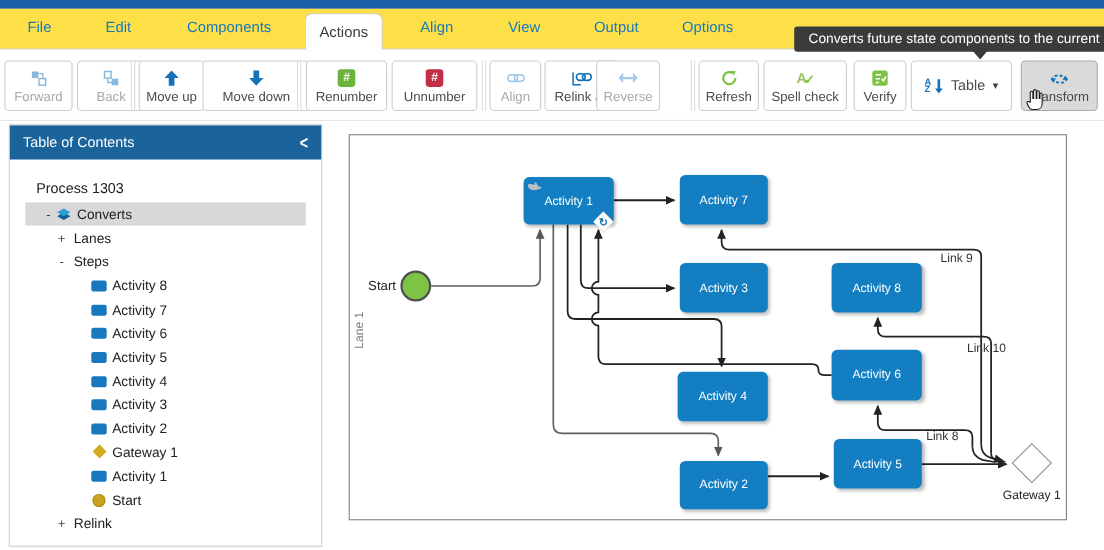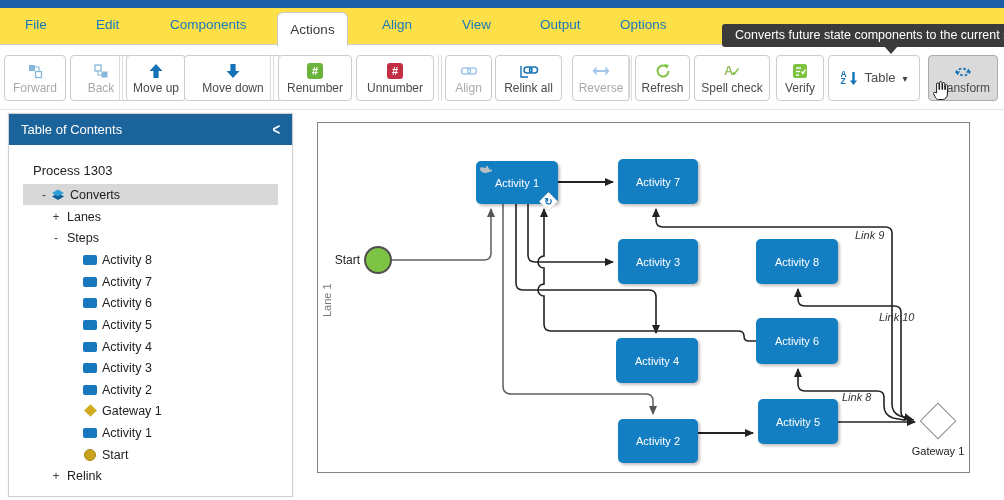--- a/index.html
+++ b/index.html
@@ -60,21 +60,21 @@
   .node { position:absolute; background:#137fc2; border-radius:5px; color:#fff; font-size:11px;
      display:flex; align-items:center; justify-content:center; box-shadow:2px 2px 3px rgba(0,0,0,.25); z-index:2; cursor:pointer; }
   .lane-label { position:absolute; left:3px; top:148px; width:14px; height:58px; color:#7a7a7a; font-size:11px;
      writing-mode:vertical-rl; transform:rotate(180deg); text-align:center; z-index:2; }
   .start-node { position:absolute; left:46px; top:123px; width:28px; height:28px; background:#7dc344;
      border:2px solid #4f4f4f; border-radius:50%; z-index:2; cursor:pointer; }
   .start-label { position:absolute; left:6px; top:130px; width:36px; text-align:right; font-size:12px; color:#222; z-index:2; }
   .gateway { position:absolute; left:607px; top:285px; width:26px; height:26px; background:#fff;
      border:1.5px solid #8e8e8e; transform:rotate(45deg); z-index:2; cursor:pointer; }
   .gateway-label { position:absolute; left:578px; top:322px; width:84px; text-align:center; font-size:11px; color:#222; z-index:2; }
-  .link-label { position:absolute; font-size:11px; font-style:italic; color:#333; z-index:3; white-space:nowrap;text-align:center; }
+  .link-label { position:absolute; font-size:11px; color:#333; z-index:3; white-space:nowrap;text-align:center; }
   .a1-hand { position:absolute; left:3px; top:3px; z-index:3; }
   .a1-badge { position:absolute; right:3px; bottom:-4px; width:13px; height:13px; background:#fff; transform:rotate(45deg);
      box-shadow:0 0 1px #999; z-index:3; }
   .a1-badge span { position:absolute; left:0; top:0; width:13px; height:13px; transform:rotate(-45deg);
      display:flex; align-items:center; justify-content:center; color:#1572b6; font-size:10px; font-weight:bold; }
 </style>
 </head>
 <body>
 
 <div id="stage">
@@ -173,21 +173,21 @@
       <span class="ic">
         <svg width="20" height="15" viewBox="0 0 20 15">
             <path d="M2 2 L2 13 L9 13" fill="none" stroke="#1572b6" stroke-width="1.4"></path>
             <rect x="5" y="3" width="8" height="6" rx="3" fill="none" stroke="#1572b6" stroke-width="1.5"></rect>
             <rect x="10.5" y="3" width="8" height="6" rx="3" fill="none" stroke="#1572b6" stroke-width="1.5"></rect>
           </svg>
       </span>
       <span class="lbl">Relink all</span>
     </div>
 
-    <div class="tbtn disabled" style="left:572px;width:58px">
+    <div class="tbtn disabled" style="left:542px;width:58px">
       <span class="ic">
         <svg width="18" height="12" viewBox="0 0 18 12">
             <path d="M4.5 2 L1 6 L4.5 10 M13.5 2 L17 6 L13.5 10" fill="#4a90d9" stroke="#4a90d9" stroke-width="1"></path>
             <line x1="3" y1="6" x2="15" y2="6" stroke="#4a90d9" stroke-width="2"></line>
           </svg>
       </span>
       <span class="lbl">Reverse</span>
     </div>
 
     <div class="tsep" style="left:628px"></div>

